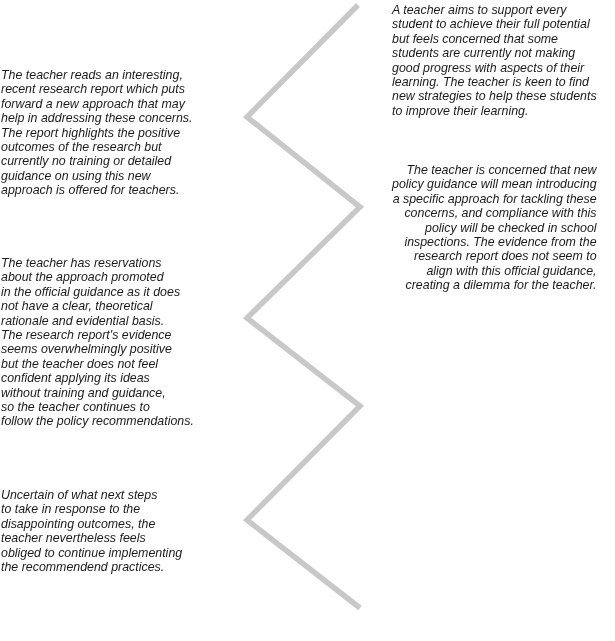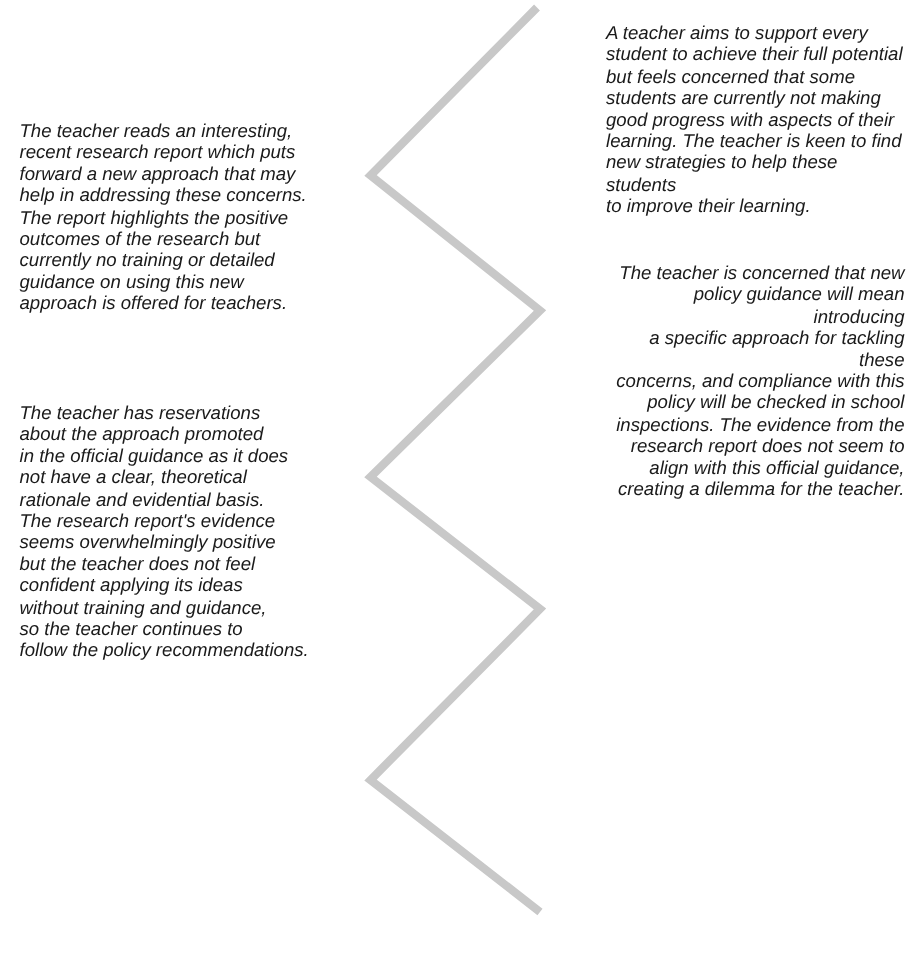--- a/index.html
+++ b/index.html
@@ -7,21 +7,21 @@
   .stage { position: absolute; left: 0; top: 0; width: 615px; height: 641px; }
   .zigzag { position: absolute; left: 0; top: 0; }
   .box {
     position: absolute;
     font-family: "Liberation Sans", sans-serif;
     font-style: italic;
     font-size: 12.4px;
     line-height: 14.4px;
     color: #1a1a1a;
     white-space: pre-line;
-    margin: 12px;
+    margin: 0;
   }
   .left { left: 1px; }
   .right { left: 392px; }
 </style>
 </head>
 <body>
 
 <div class="stage">
   <svg class="zigzag" width="615" height="641" viewBox="0 0 615 641">
     <polyline id="zz" fill="none" stroke="#c8c8c8" stroke-width="5.5" stroke-linejoin="miter" stroke-linecap="butt" points="358,5 247,117 360,207 247,318 360,406 247,520 360,608"></polyline>
@@ -58,13 +58,19 @@
 in the official guidance as it does
 not have a clear, theoretical
 rationale and evidential basis.
 The research report's evidence
 seems overwhelmingly positive
 but the teacher does not feel
 confident applying its ideas
 without training and guidance,
 so the teacher continues to
 follow the policy recommendations.</p>
+  <p class="box left" style="top:488px;">Uncertain of what next steps
+to take in response to the
+disappointing outcomes, the
+teacher nevertheless feels
+obliged to continue implementing
+the recommendend practices.</p>
 </div>
 
 </body></html>

